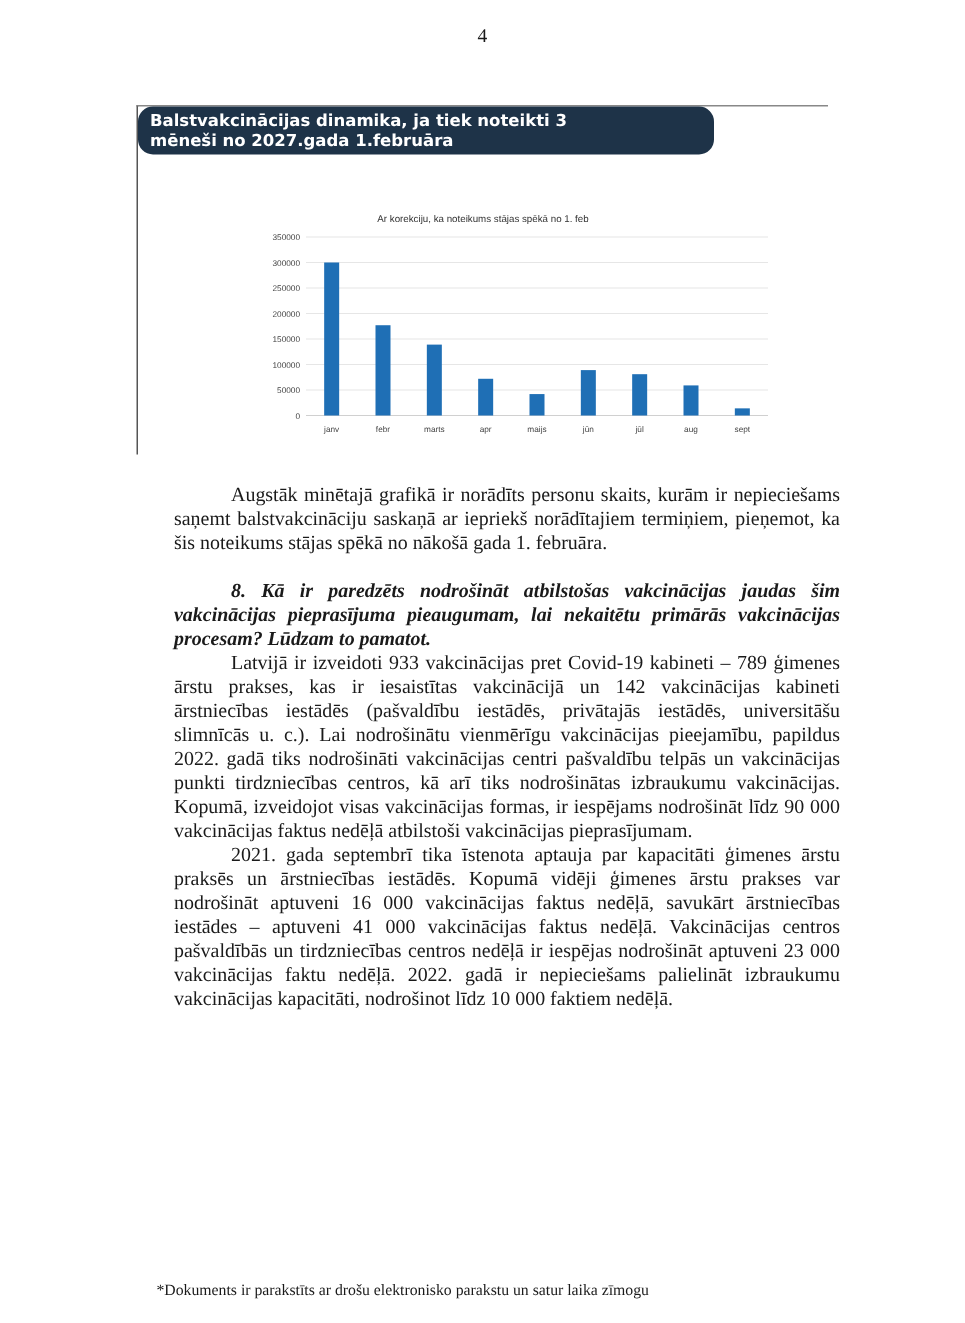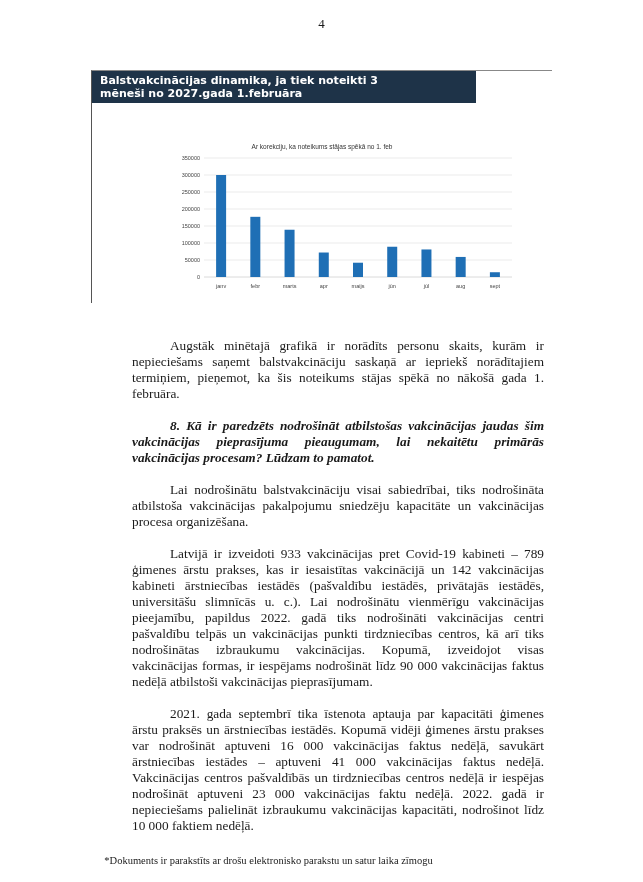--- a/index.html
+++ b/index.html
@@ -1,23 +1,23 @@
 <!DOCTYPE html>
 <html><head>
 <meta charset="utf-8">
 <style>
   html, body { margin:0; padding:0; background:#fff; }
   body { width:643px; height:882px; position:relative; overflow:hidden; font-family:"Liberation Serif", serif; color:#1a1a1a; }
   .page-num { position:absolute; top:16px; left:0; width:643px; text-align:center; font-size:13px; }
   .slide { position:absolute; left:91px; top:70px; width:460px; height:232px; border-left:1px solid #555; border-top:1px solid #888; background:#fff; }
-  .slide-title { position:absolute; left:0; top:0; width:384px; height:32px; background:#1e3348; color:#fff; font-family:"DejaVu Sans", sans-serif; font-weight:bold; font-size:11px; line-height:13px; padding:3px 8px; box-sizing:border-box; }
+  .slide-title { position:absolute; left:0; top:0; width:384px; height:32px; background:#1e3348; color:#fff; font-family:"DejaVu Sans", sans-serif; font-weight:bold; font-size:11px; line-height:13px; padding:3px 8px; box-sizing:border-box;border-radius:10px; }
   .chart-title { position:absolute; left:0; width:460px; top:72px; text-align:center; font-family:"Liberation Sans", sans-serif; font-size:6.5px; color:#333; }
   svg.chart { position:absolute; left:0; top:0; }
   .text { position:absolute; left:116px; width:444px; font-size:13.3px; line-height:16px; text-align:justify; }
-  .text p { margin:16px; }
+  .text p { margin:0; }
   .indent { text-indent:38px; }
   .question { font-style:italic; }
   .footer { position:absolute; top:855px; left:0; width:537px; text-align:center; font-size:10.5px; }
 </style>
 </head>
 <body>
 
 <div class="page-num">4</div>
 
 <div class="slide">
@@ -60,18 +60,17 @@
       <rect x="363.6666666666667" y="185.94" width="10" height="20.060000000000002" fill="#1f6fb5"></rect>
       <text x="368.6666666666667" y="217" text-anchor="middle" font-size="5.5" font-family="Liberation Sans, sans-serif" fill="#444">aug</text>
       <rect x="397.88888888888886" y="201.24" width="10" height="4.759999999999991" fill="#1f6fb5"></rect>
       <text x="402.88888888888886" y="217" text-anchor="middle" font-size="5.5" font-family="Liberation Sans, sans-serif" fill="#444">sept</text>
     </svg>
 </div>
 
 <div class="text" style="top:322px;">
   <p class="indent">Augstāk minētajā grafikā ir norādīts personu skaits, kurām ir nepieciešams saņemt balstvakcināciju saskaņā ar iepriekš norādītajiem termiņiem, pieņemot, ka šis noteikums stājas spēkā no nākošā gada 1. februāra.</p>
   <p class="indent question" style="margin-top:16px;font-weight:bold;">8. Kā ir paredzēts nodrošināt atbilstošas vakcinācijas jaudas šim vakcinācijas pieprasījuma pieaugumam, lai nekaitētu primārās vakcinācijas procesam? Lūdzam to pamatot.</p>
-  <p class="indent">Lai nodrošinātu balstvakcināciju visai sabiedrībai, tiks nodrošināta atbilstoša vakcinācijas pakalpojumu sniedzēju kapacitāte un vakcinācijas procesa organizēšana.</p>
   <p class="indent">Latvijā ir izveidoti 933 vakcinācijas pret Covid-19 kabineti – 789 ģimenes ārstu prakses, kas ir iesaistītas vakcinācijā un 142 vakcinācijas kabineti ārstniecības iestādēs (pašvaldību iestādēs, privātajās iestādēs, universitāšu slimnīcās u. c.). Lai nodrošinātu vienmērīgu vakcinācijas pieejamību, papildus 2022. gadā tiks nodrošināti vakcinācijas centri pašvaldību telpās un vakcinācijas punkti tirdzniecības centros, kā arī tiks nodrošinātas izbraukumu vakcinācijas. Kopumā, izveidojot visas vakcinācijas formas, ir iespējams nodrošināt līdz 90 000 vakcinācijas faktus nedēļā atbilstoši vakcinācijas pieprasījumam.</p>
   <p class="indent">2021. gada septembrī tika īstenota aptauja par kapacitāti ģimenes ārstu praksēs un ārstniecības iestādēs. Kopumā vidēji ģimenes ārstu prakses var nodrošināt aptuveni 16 000 vakcinācijas faktus nedēļā, savukārt ārstniecības iestādes – aptuveni 41 000 vakcinācijas faktus nedēļā. Vakcinācijas centros pašvaldībās un tirdzniecības centros nedēļā ir iespējas nodrošināt aptuveni 23 000 vakcinācijas faktu nedēļā. 2022. gadā ir nepieciešams palielināt izbraukumu vakcinācijas kapacitāti, nodrošinot līdz 10 000 faktiem nedēļā.</p>
 </div>
 
 <div class="footer">*Dokuments ir parakstīts ar drošu elektronisko parakstu un satur laika zīmogu</div>
 
 </body></html>

